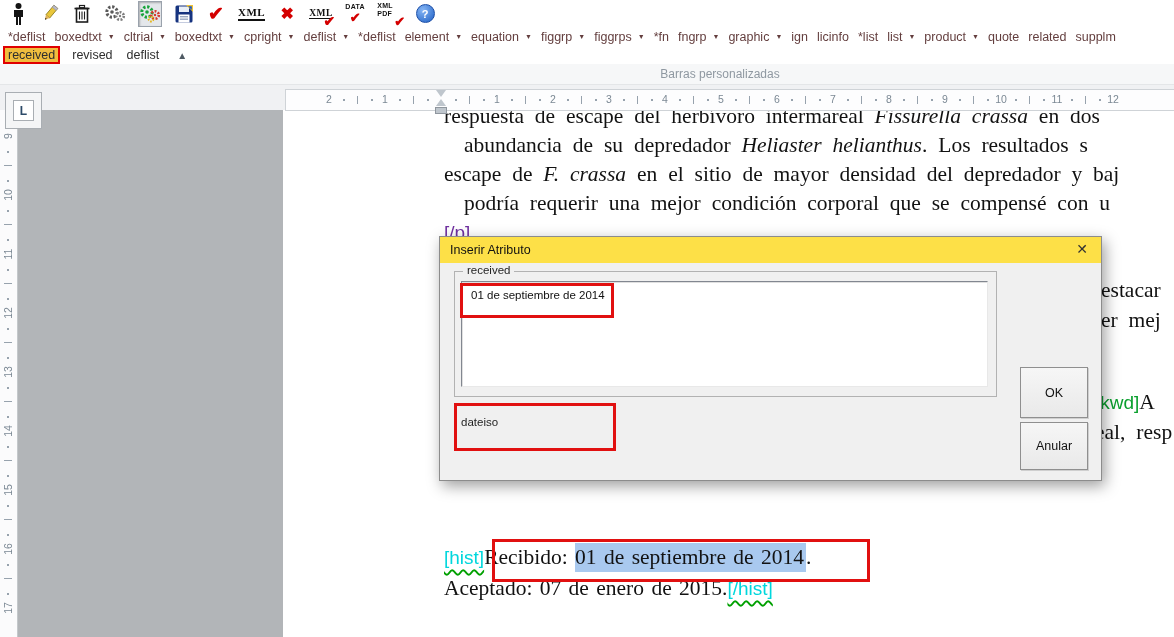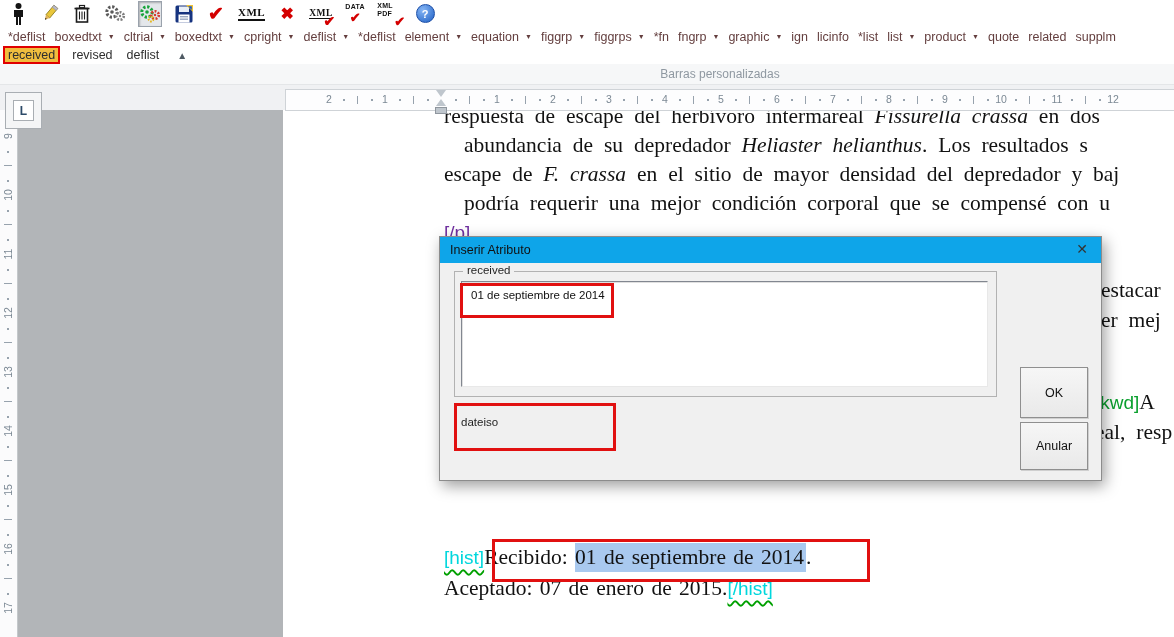--- a/index.html
+++ b/index.html
@@ -88,21 +88,21 @@
       text-underline-offset:5px;}
   .hl{background:var(--selection-blue);padding:2px 2px 3px 0;}
 
   
   .annot{position:absolute;border:3px solid var(--annotation-red);background:transparent;}
   #annot-hist{left:492px;top:539px;width:372px;height:37px;z-index:4;}
 
   
   #dialog{position:absolute;left:439px;top:236px;width:661px;height:243px;background:#f0f0f0;
       border:1px solid #8c8c8c;box-shadow:3px 5px 14px rgba(0,0,0,.38);z-index:10;font-size:12px;}
-  #dlg-title{position:absolute;left:0;top:0;width:100%;height:26px;background:#0ea5e9;}
+  #dlg-title{position:absolute;left:0;top:0;width:100%;height:26px;background:#fde047;}
   #dlg-title .txt{position:absolute;left:10px;top:6px;font-size:12.5px;color:#111;}
   #dlg-close{position:absolute;right:13px;top:4px;font-size:14px;color:#333;font-weight:300;}
   #dlg-group{position:absolute;left:14px;top:34px;width:541px;height:124px;
       border:1px solid #b2b2b2;}
   #dlg-group .legend{position:absolute;left:8px;top:-8px;background:#f0f0f0;padding:0 4px;
       font-size:11.5px;color:#1f1f1f;}
   #dlg-listbox{position:absolute;left:6px;top:9px;width:525px;height:104px;background:#fff;
       border:1px solid #828790;border-bottom-color:#e8e8e8;border-right-color:#e8e8e8;
       box-shadow:inset 1px 1px 0 rgba(0,0,0,.12);}
   #dlg-listbox .val{position:absolute;left:9px;top:7px;font-size:11.5px;color:#111;}

